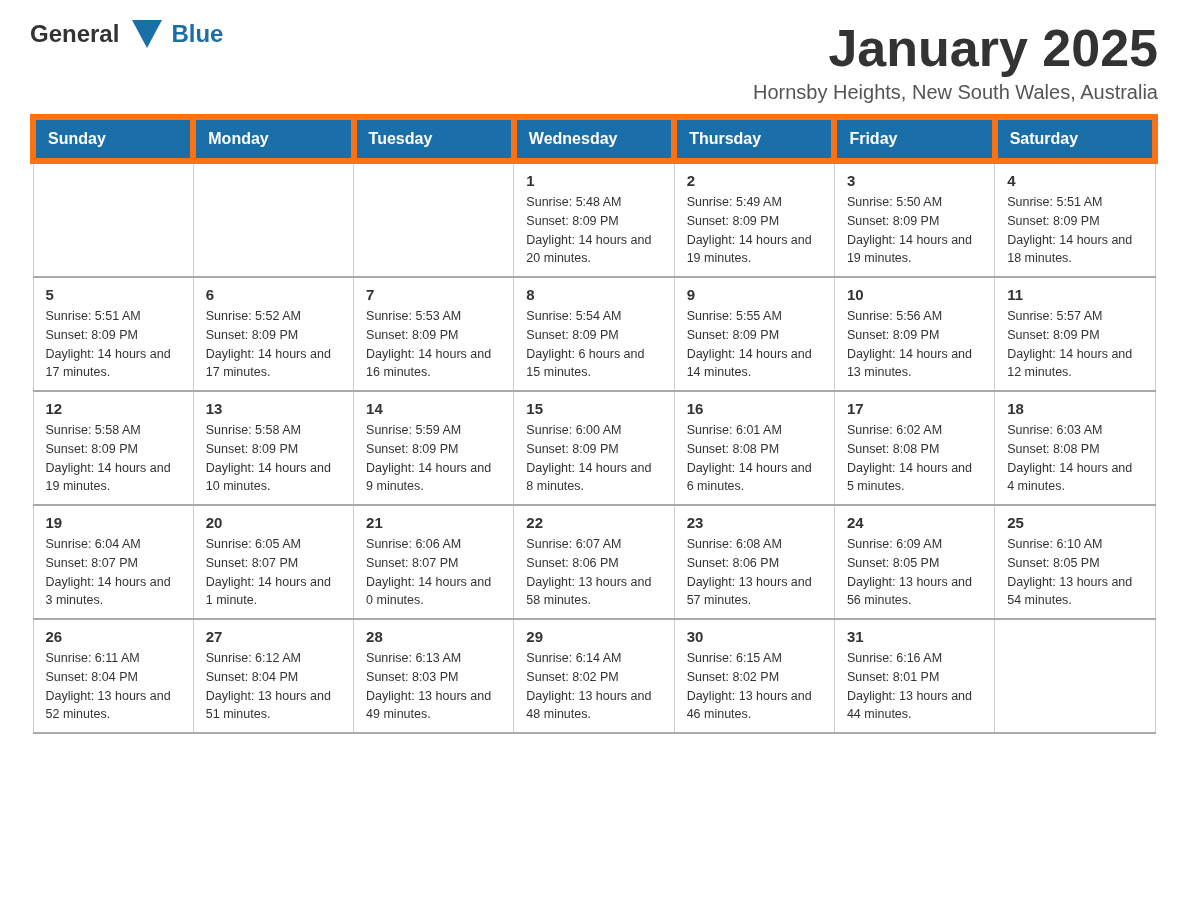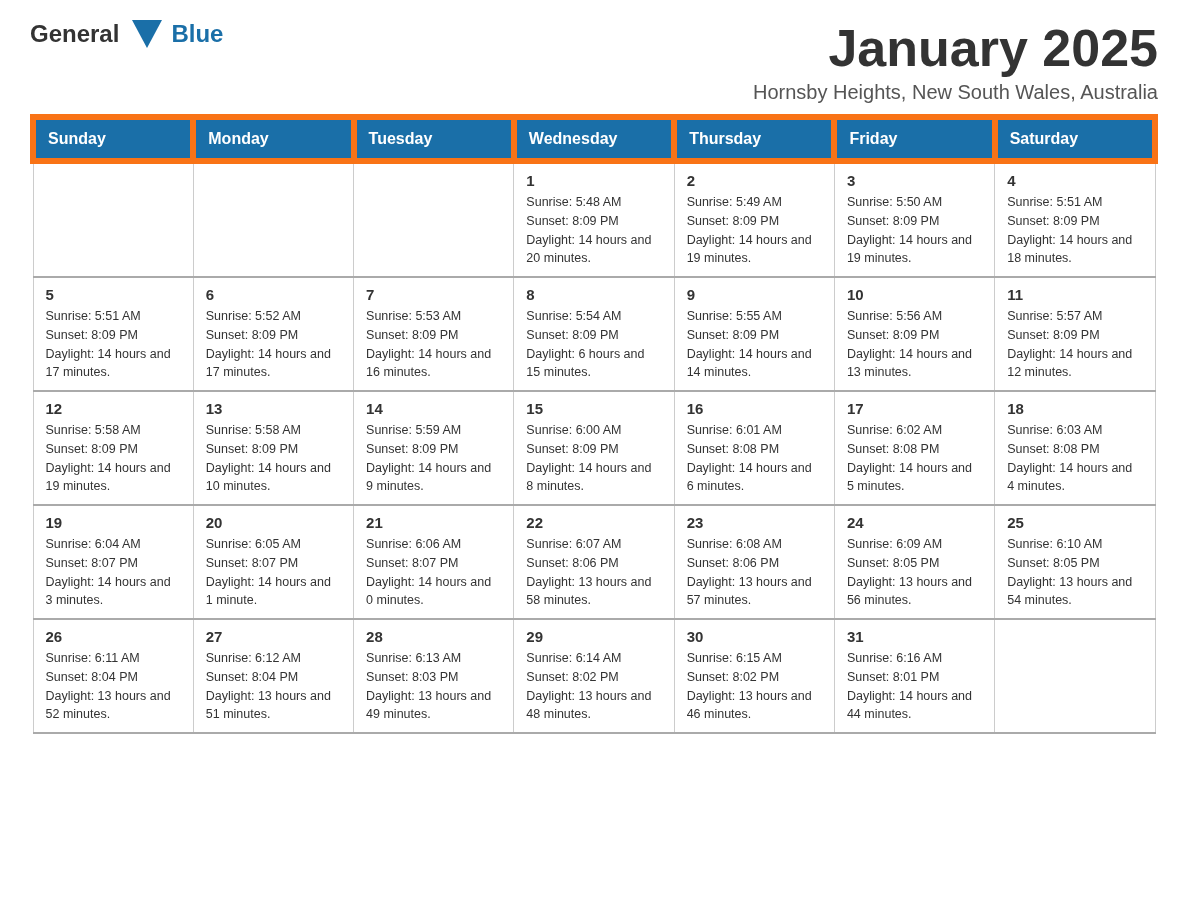--- a/index.html
+++ b/index.html
@@ -357,19 +357,19 @@
             <div>Sunrise: 6:15 AM</div>
             <div>Sunset: 8:02 PM</div>
             <div>Daylight: 13 hours and 46 minutes.</div>
           </div>
         </td>
         <td>
           <span class="day-number">31</span>
           <div class="day-info">
             <div>Sunrise: 6:16 AM</div>
             <div>Sunset: 8:01 PM</div>
-            <div>Daylight: 14 hours and 44 minutes.</div>
+            <div>Daylight: 13 hours and 44 minutes.</div>
           </div>
         </td>
         <td class="empty-cell"></td>
       </tr>
     </tbody>
 </table>
 
 </body></html>

